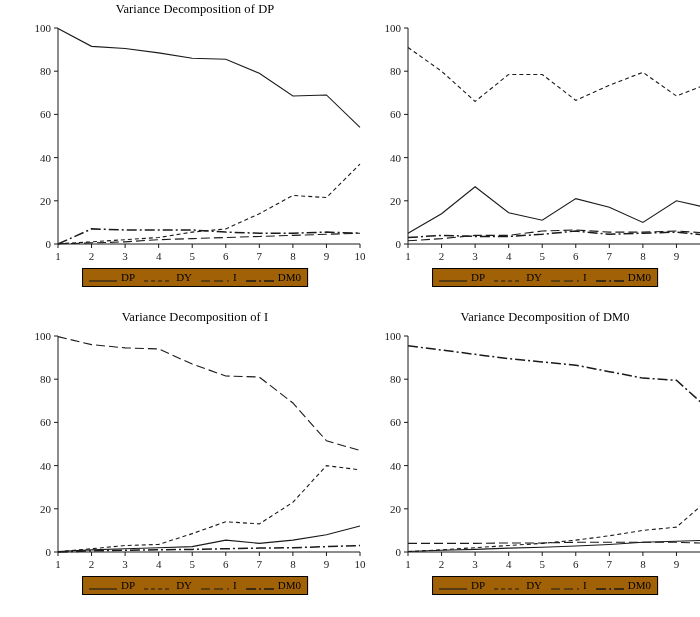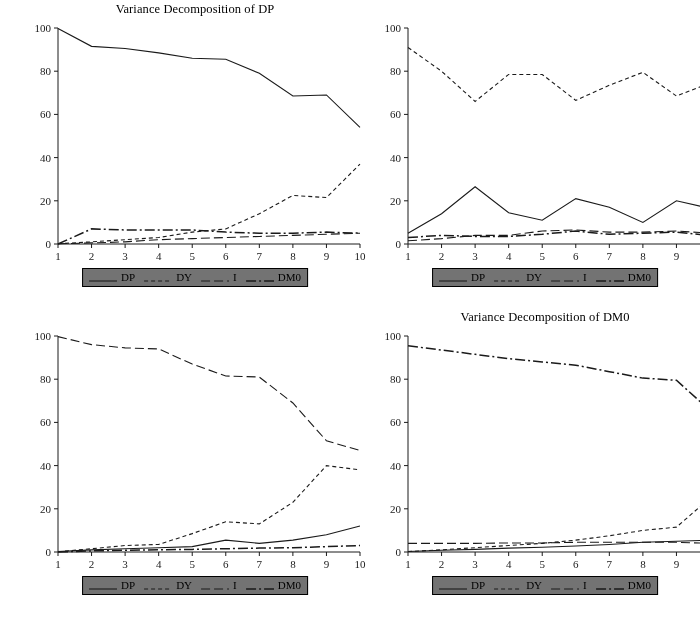--- a/index.html
+++ b/index.html
@@ -45,21 +45,21 @@
   }
   .plot-svg {
     display: block;
   }
   .legend {
     position: absolute;
     left: 50%;
     transform: translateX(-50%);
     top: 268px;
     border: 1px solid #000;
-    background: #737373;
+    background: #a16207;
     padding: 2px 6px 2px 6px;
     display: flex;
     align-items: center;
     gap: 9px;
     font-size: 11px;
     font-family: "Liberation Serif", serif;
     height: 19px;
     box-sizing: border-box;
   }
   .legend-item {
@@ -219,20 +219,21 @@
         <div class="legend-item">
           <span class="legend-swatch"><svg width="28" height="7">
               <line x1="0" y1="4" x2="28" y2="4" stroke="#1a1a1a" stroke-width="1.6" stroke-dasharray="10,3,2,3"></line>
             </svg></span>
           <span class="legend-label">DM0</span>
         </div>
       </div>
   </div>
 
   <div class="panel">
+    <div class="panel-title">Variance Decomposition of I</div>
     <div class="plot-wrap">
         <svg width="350" height="250" class="plot-svg">
           <line x1="38" y1="8" x2="38" y2="224" stroke="#1a1a1a" stroke-width="1"></line>
           <line x1="38" y1="224" x2="340" y2="224" stroke="#1a1a1a" stroke-width="1"></line>
           <line x1="34" y1="224" x2="38" y2="224" stroke="#1a1a1a" stroke-width="1"></line>
           <text x="31" y="228" text-anchor="end" font-size="11" font-family="&quot;Liberation Serif&quot;, serif" fill="#1a1a1a">0</text>
           <line x1="34" y1="180.8" x2="38" y2="180.8" stroke="#1a1a1a" stroke-width="1"></line>
           <text x="31" y="184.8" text-anchor="end" font-size="11" font-family="&quot;Liberation Serif&quot;, serif" fill="#1a1a1a">20</text>
           <line x1="34" y1="137.6" x2="38" y2="137.6" stroke="#1a1a1a" stroke-width="1"></line>
           <text x="31" y="141.6" text-anchor="end" font-size="11" font-family="&quot;Liberation Serif&quot;, serif" fill="#1a1a1a">40</text>

